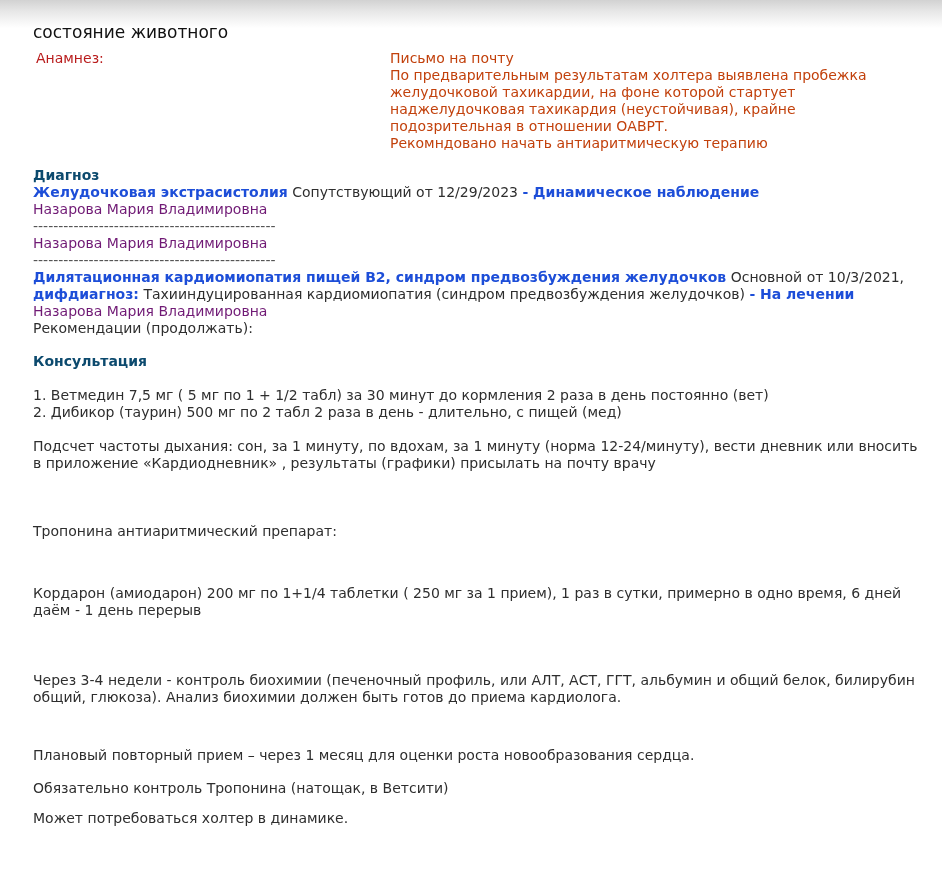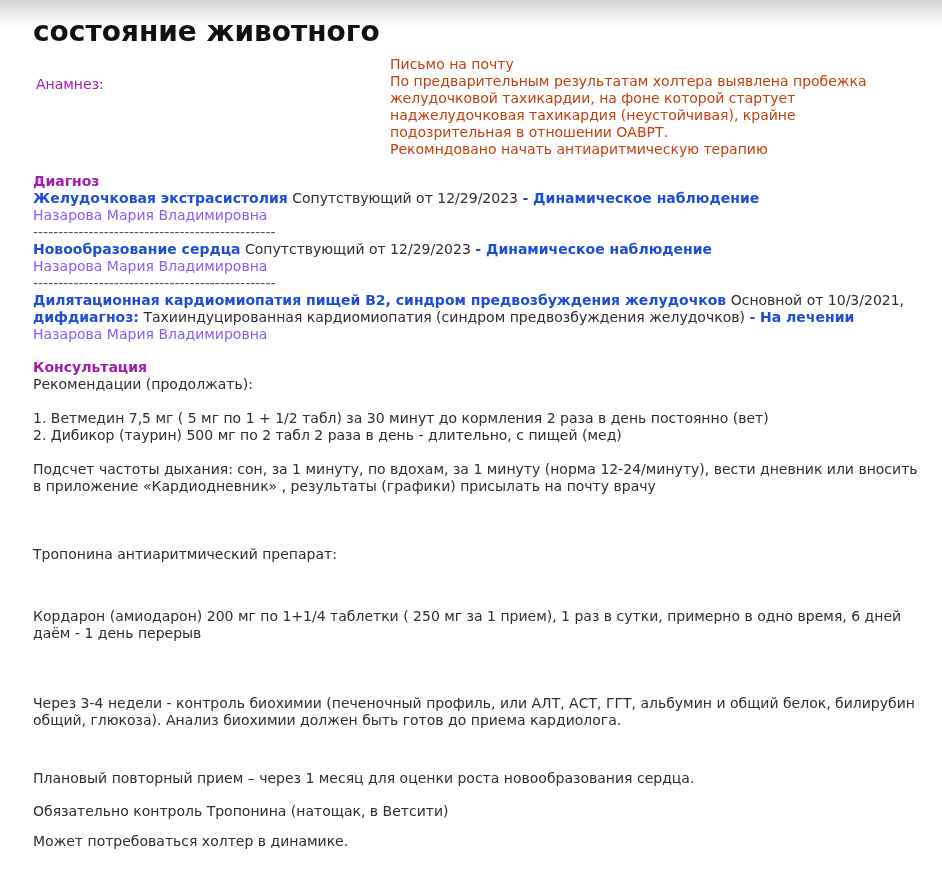--- a/index.html
+++ b/index.html
@@ -16,55 +16,54 @@
     background: linear-gradient(to bottom, #d2d2d2 0%, #e7e7e7 40%, #ffffff 100%);
   }
   .page {
     position: relative;
     padding: 20px 14px 0 33px;
     color: #2e2e2e;
     font-size: 14px;
     line-height: 17px;
   }
   .title {
-    font-size: 28px;
+    font-size: 17px;
     line-height: 24px;
-    font-weight: bold;
+    font-weight: normal;
     color: #111111;
-    margin-bottom: 12px;
+    margin-bottom: 6px;
   }
   .anamnesis-row {
     display: flex;
     align-items: flex-start;
   }
   .anamnesis-label {
     width: 357px;
     flex: 0 0 357px;
-    color: #a21caf;
+    color: #b91c1c;
     padding-left: 3px;
-    margin-top: 20px;
   }
   .anamnesis-value {
     width: 520px;
     flex: 0 0 520px;
     white-space: pre-line;
     color: #c2410c;
   }
   .section-heading {
     font-weight: bold;
-    color: #a21caf;
+    color: #0c4a6e;
   }
   .diagnosis-section .section-heading { margin-top: 15px; }
   .consultation-section .section-heading { margin-top: 16px; }
   .line { margin: 0; }
   .sep {
     color: #555555;
     letter-spacing: 0;
   }
-  .doctor { color: #8b5cf6; }
+  .doctor { color: #701a75; }
   b { color: #1d4ed8; }
   .mt17 { margin-top: 17px; }
   .mt51 { margin-top: 51px; }
   .mt45 { margin-top: 45px; }
   .mt53 { margin-top: 53px; }
   .mt41 { margin-top: 41px; }
   .mt16 { margin-top: 16px; }
   .mt15 { margin-top: 13px; }
 </style>
 </head>
@@ -83,31 +82,30 @@
 Рекомндовано начать антиаритмическую терапию</div>
   </div>
 
   <div class="diagnosis-section">
     <p class="line section-heading">Диагноз</p>
 
     <p class="line"><b>Желудочковая экстрасистолия</b> <span>Сопутствующий от 12/29/2023</span> <b>- Динамическое наблюдение</b></p>
     <p class="line doctor">Назарова Мария Владимировна</p>
     <p class="line sep">------------------------------------------------</p>
 
-    <p class="line"><b>Новообразование сердца</b> <span>Сопутствующий от 12/29/2023</span> <b>- Динамическое наблюдение</b></p>
     <p class="line doctor">Назарова Мария Владимировна</p>
     <p class="line sep">------------------------------------------------</p>
 
     <p class="line"><b>Дилятационная кардиомиопатия пищей B2, синдром предвозбуждения желудочков</b> <span>Основной от 10/3/2021,</span> <b>дифдиагноз:</b> <span>Тахииндуцированная кардиомиопатия (синдром предвозбуждения желудочков)</span> <b>- На лечении</b></p>
     <p class="line doctor">Назарова Мария Владимировна</p>
   </div>
 
   <div class="consultation-section">
+    <p class="line">Рекомендации (продолжать):</p>
     <p class="line section-heading">Консультация</p>
-    <p class="line">Рекомендации (продолжать):</p>
     <p class="line mt17">1. Ветмедин 7,5 мг ( 5 мг по 1 + 1/2 табл) за 30 минут до кормления 2 раза в день постоянно (вет)</p>
     <p class="line">2. Дибикор (таурин) 500 мг по 2 табл 2 раза в день - длительно, с пищей (мед)</p>
     <p class="line mt17">Подсчет частоты дыхания: сон, за 1 минуту, по вдохам, за 1 минуту (норма 12-24/минуту), вести дневник или вносить в приложение «Кардиодневник» , результаты (графики) присылать на почту врачу</p>
     <p class="line mt51">Тропонина антиаритмический препарат:</p>
     <p class="line mt45">Кордарон (амиодарон) 200 мг по 1+1/4 таблетки ( 250 мг за 1 прием), 1 раз в сутки, примерно в одно время, 6 дней даём - 1 день перерыв</p>
     <p class="line mt53">Через 3-4 недели - контроль биохимии (печеночный профиль, или АЛТ, АСТ, ГГТ, альбумин и общий белок, билирубин общий, глюкоза). Анализ биохимии должен быть готов до приема кардиолога.</p>
     <p class="line mt41">Плановый повторный прием – через 1 месяц для оценки роста новообразования сердца.</p>
     <p class="line mt16">Обязательно контроль Тропонина (натощак, в Ветсити)</p>
     <p class="line mt15">Может потребоваться холтер в динамике.</p>
   </div>

